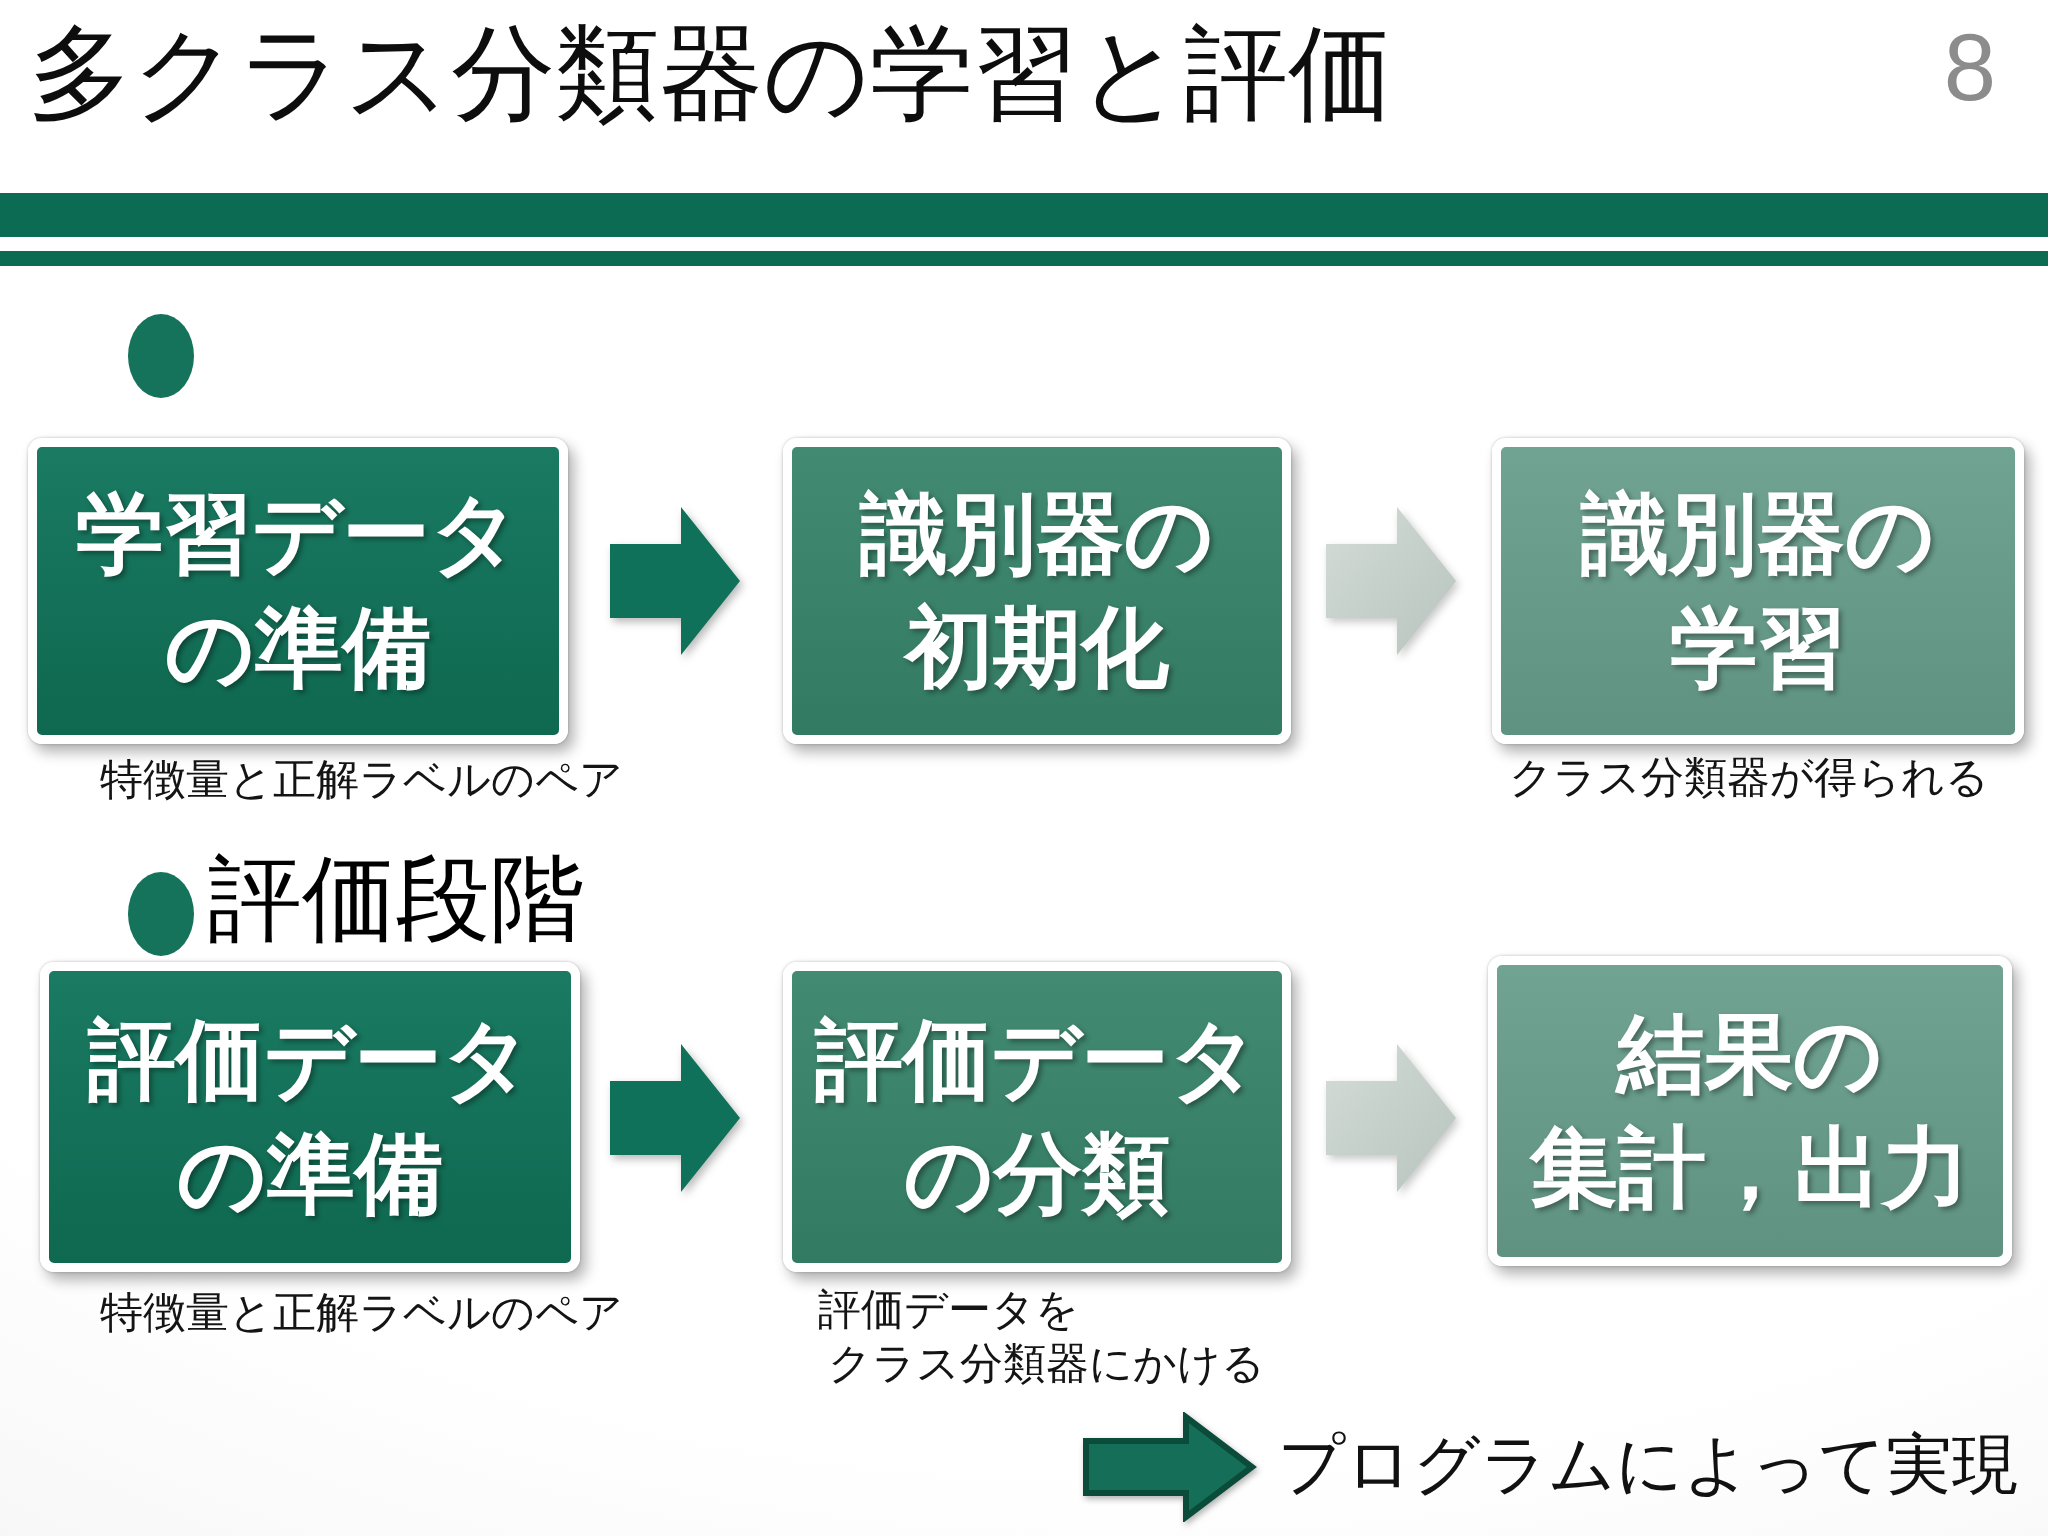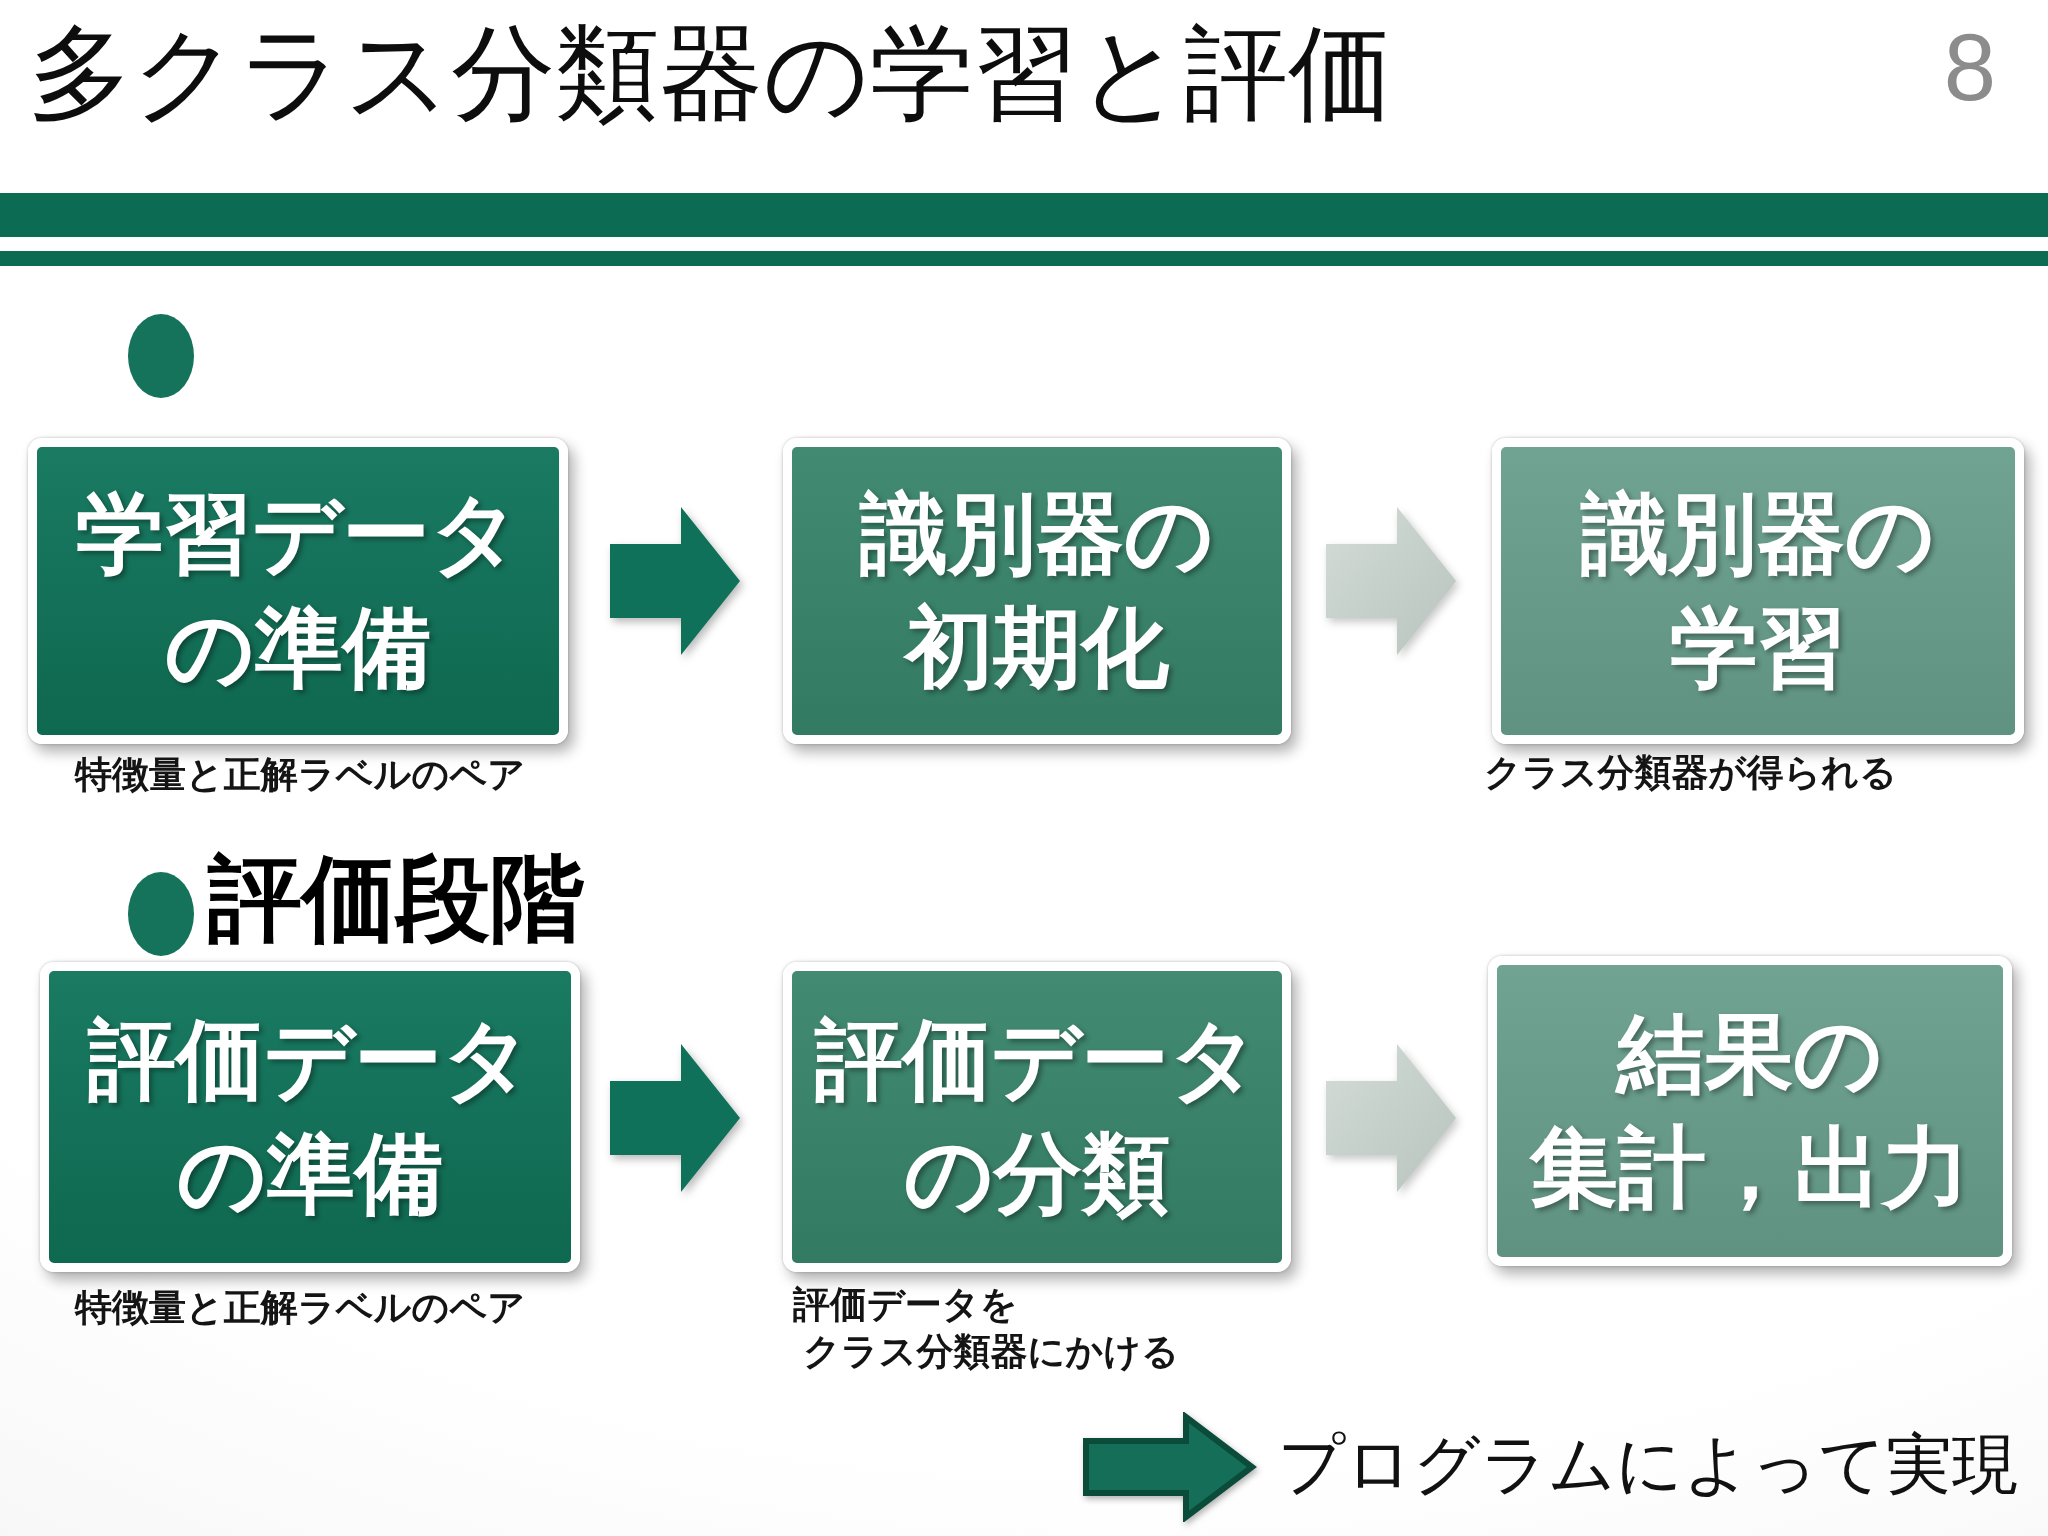--- a/index.html
+++ b/index.html
@@ -40,21 +40,21 @@
     color:#ffffff;font-weight:700;font-size:88px;line-height:1.3;
     text-align:center;
     text-shadow:3px 3px 5px rgba(0,0,0,.35);
     box-sizing:border-box;
   }
   .box-dark{background:linear-gradient(180deg,#1a7a62 0%,#0f6850 100%);}
   .box-medium{background:linear-gradient(180deg,#428a72 0%,#337a62 100%);}
   .box-sage{background:linear-gradient(180deg,#70a392 0%,#5f9280 100%);}
 
   .caption{
-    font-size:37px;line-height:1.26;color:#141414;font-weight:700;white-space:nowrap;
+    font-size:43px;line-height:1.26;color:#141414;font-weight:400;white-space:nowrap;margin-left:25px;
   }
   .arrow-dark-svg{filter:drop-shadow(3px 4px 4px rgba(0,0,0,.28));}
   .arrow-light-svg{filter:drop-shadow(3px 4px 4px rgba(0,0,0,.22));}
   .legend-arrow-svg{filter:drop-shadow(2px 3px 3px rgba(0,0,0,.3));}
   .legend-label{
     font-size:66px;color:#111;font-weight:400;white-space:nowrap;line-height:1.3;
   }
 </style>
 </head>
 <body>
@@ -95,21 +95,21 @@
 
   <div class="abs flow-box box-sage" style="left:1492px;top:438px;width:532px;height:306px;">
     <span>識別器の</span>
     <span>学習</span>
   </div>
 
   <div class="abs caption" style="left:75px;top:752px;">特徴量と正解ラベルのペア</div>
   <div class="abs caption" style="left:1484px;top:750px;">クラス分類器が得られる</div>
 
   <div class="abs bullet" style="left:128px;top:872px;"></div>
-  <div class="abs section-heading" style="left:208px;top:845px;font-weight:bold;">評価段階</div>
+  <div class="abs section-heading" style="left:208px;top:845px;">評価段階</div>
 
   <div class="abs flow-box box-dark" style="left:40px;top:962px;width:540px;height:310px;">
     <span>評価データ</span>
     <span>の準備</span>
   </div>
 
   <svg class="abs arrow-dark-svg" style="left:610px;top:1042px;" width="132" height="152" viewBox="0 0 132 152">
     <polygon points="0,39 71,39 71,2 130,76 71,150 71,113 0,113" fill="#10715A"></polygon>
   </svg>
 

